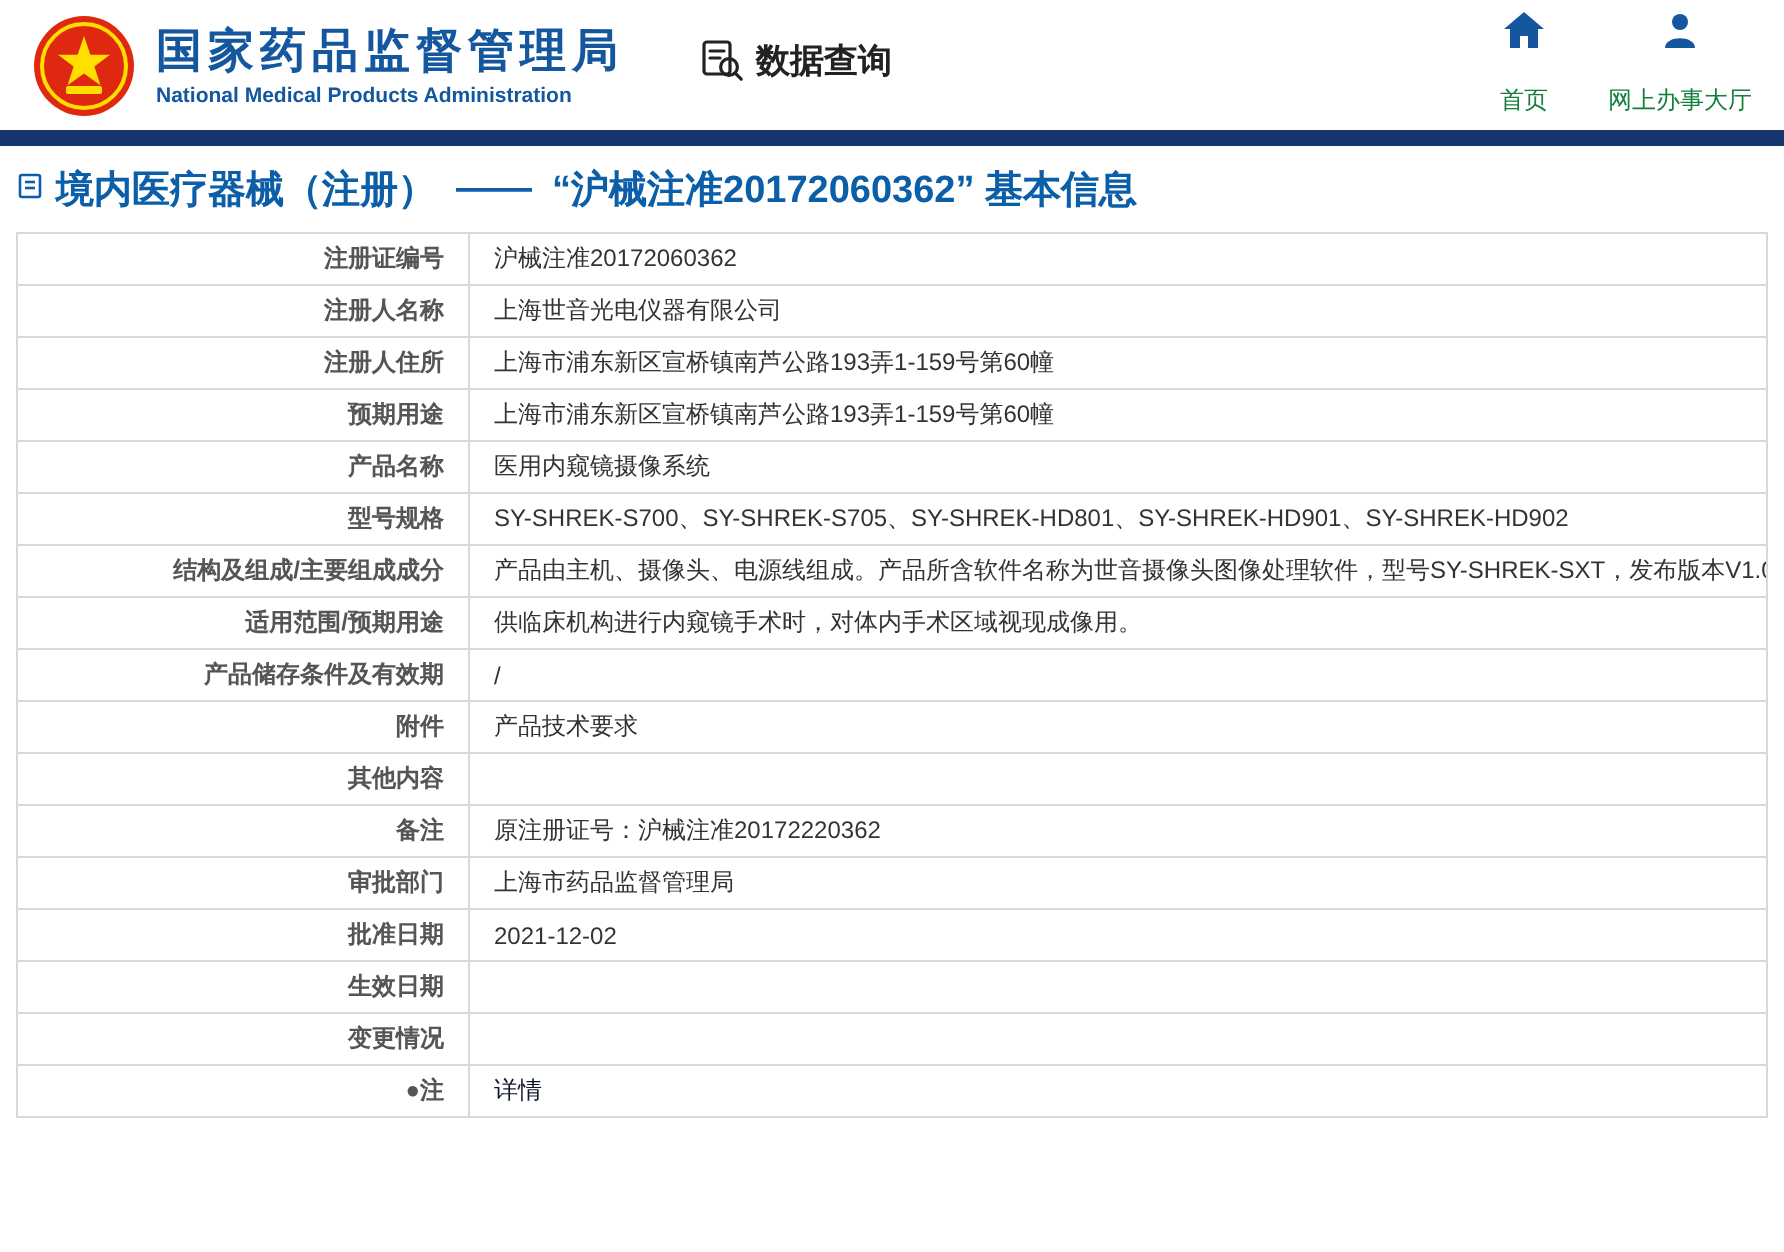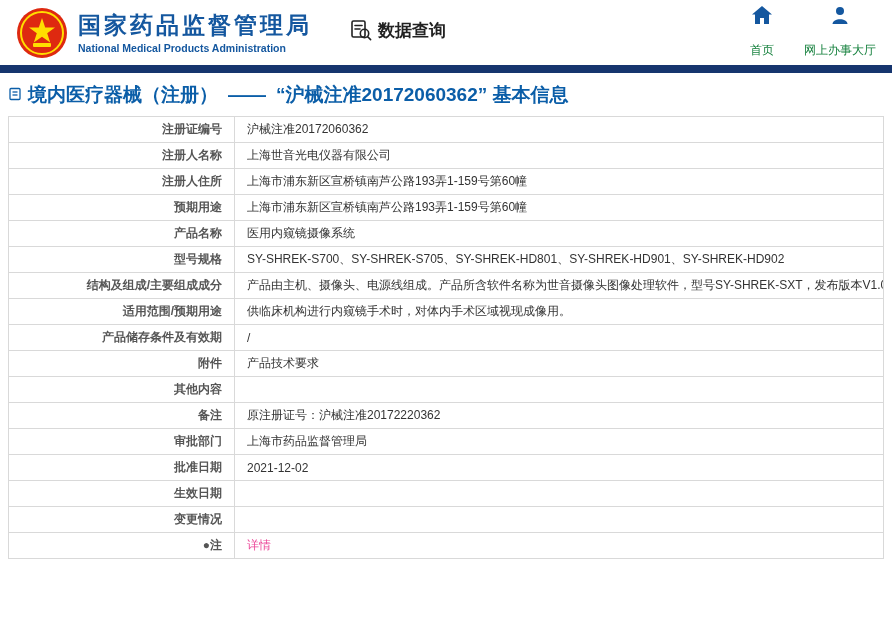--- a/index.html
+++ b/index.html
@@ -43,21 +43,21 @@
     font-size:12px;
   }
   table.info-table td {
     border:1px solid #d9d9d9;
     height:26px; padding:3px 12px;
     vertical-align:middle;
     white-space:nowrap; overflow:hidden;
   }
   td.label-cell { width:226px; text-align:right; color:#555;font-weight:bold; }
   td.value-cell { text-align:left; color:#333; }
-  td.value-cell a { color:#ec4899; text-decoration:none; }
+  td.value-cell a { color:#0f172a; text-decoration:none; }
 </style>
 </head>
 <body>
 
 <div class="header">
   <span class="emblem">
     <svg width="52" height="52" viewBox="0 0 52 52">
       <circle cx="26" cy="26" r="25" fill="#de2910"></circle>
       <circle cx="26" cy="26" r="21" fill="none" stroke="#ffde00" stroke-width="2"></circle>
       <path d="M26 11 L29.2 20.4 L39 20.4 L31.2 26.2 L34.2 35.6 L26 29.8 L17.8 35.6 L20.8 26.2 L13 20.4 L22.8 20.4 Z" fill="#ffde00"></path>

